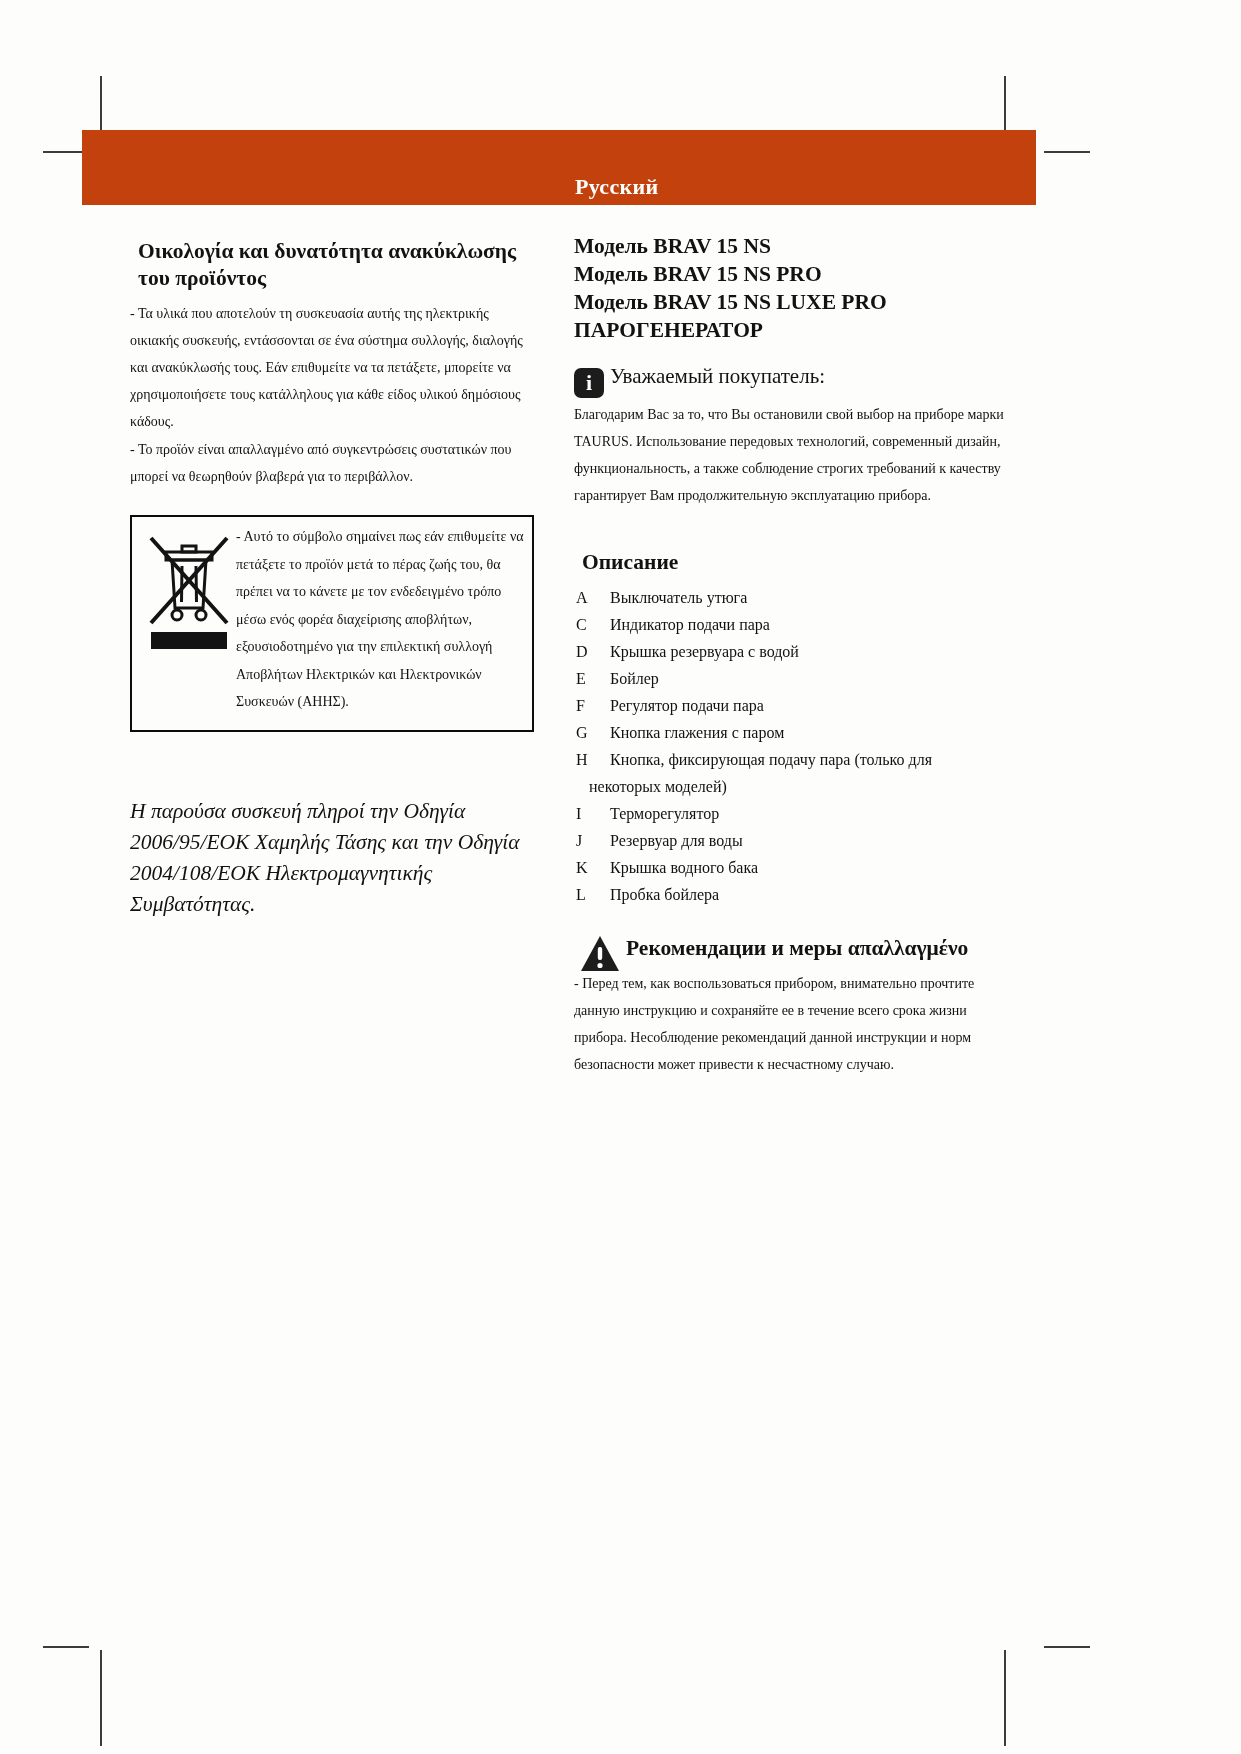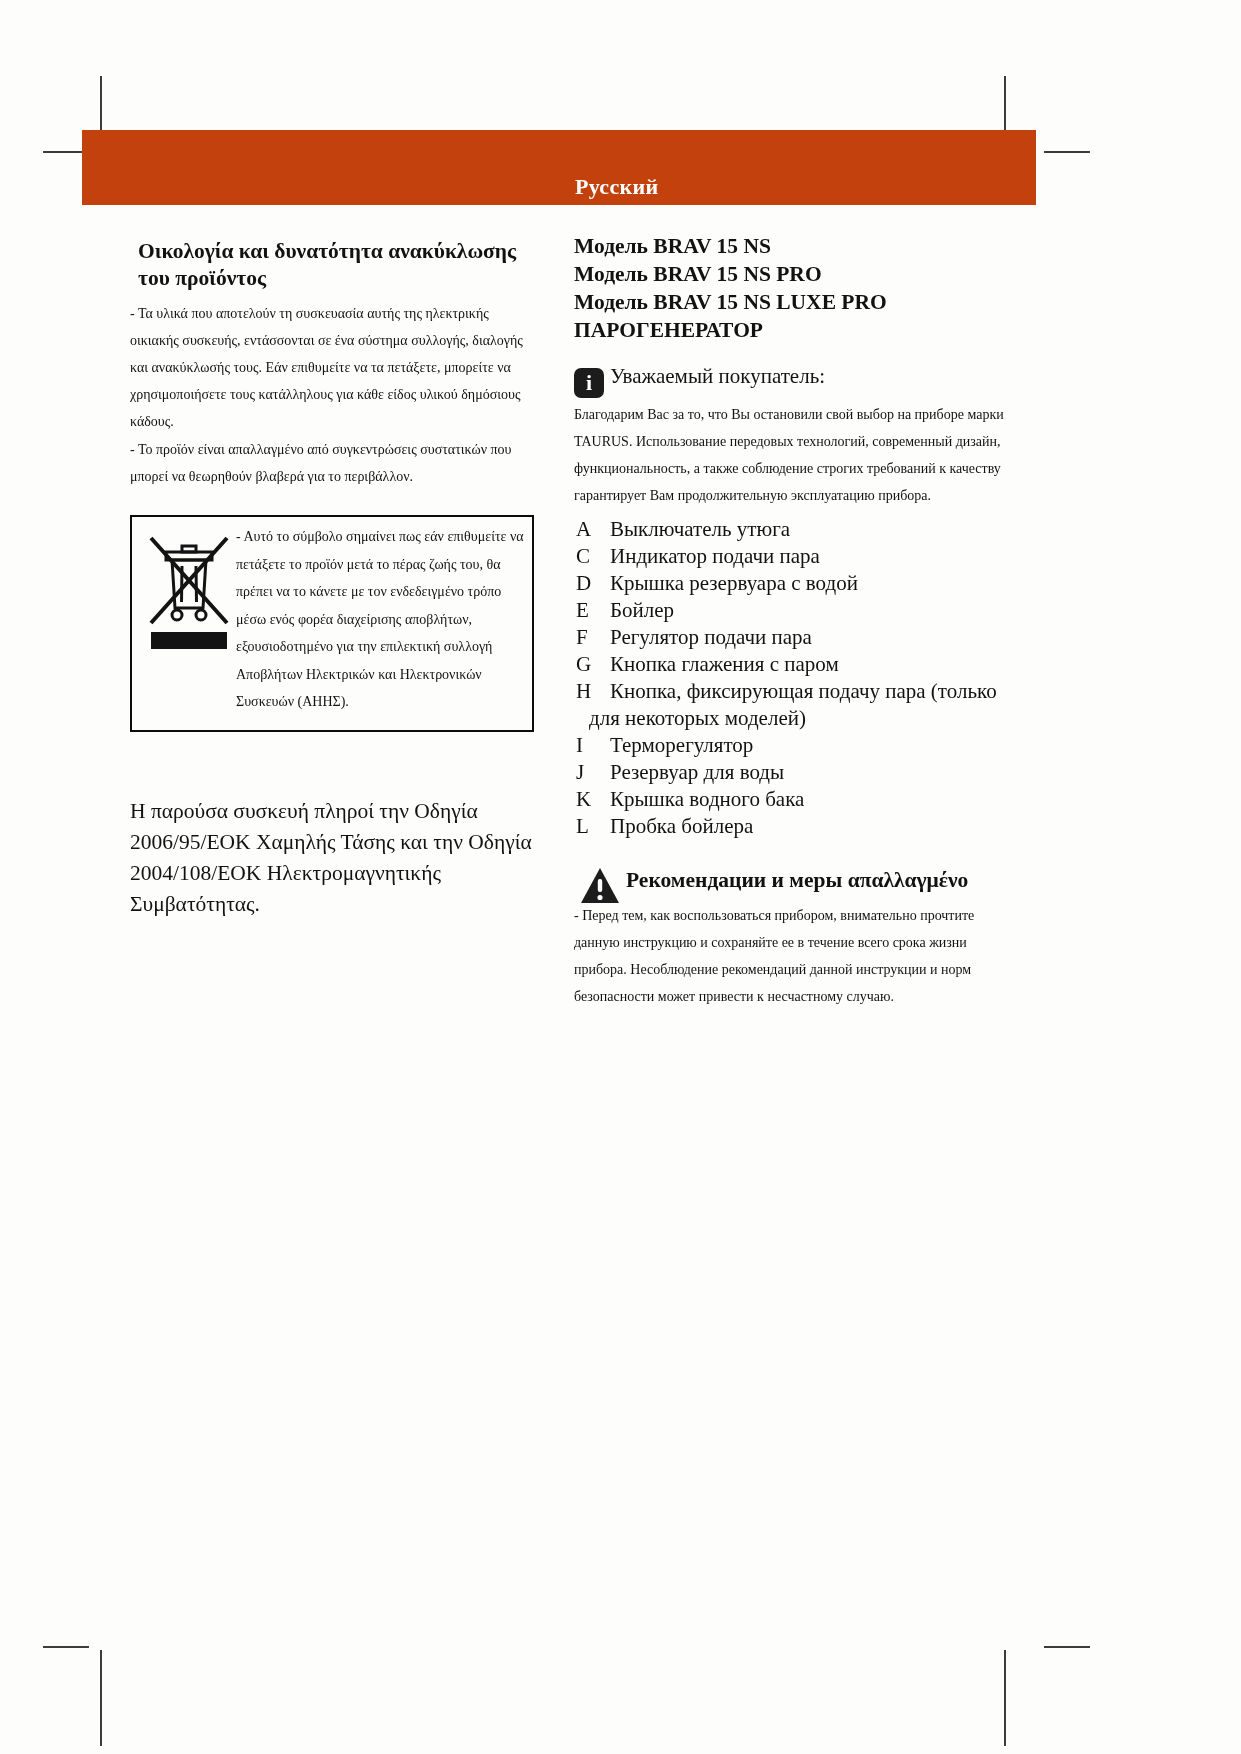--- a/index.html
+++ b/index.html
@@ -52,40 +52,41 @@
     margin-top:25px;
     border:2px solid #0c0c0c;
     padding:5px 8px 14px 12px;
     display:flex;
   }
   .weee-icon{width:92px;flex:0 0 92px;padding-top:4px;}
   .weee-box .body{flex:1;line-height:27.5px;}
 
   .directive{
     margin:64px 0 0 0;
+    font-style:italic;
     font-size:21.5px;line-height:31px;
   }
 
   
   .model{font-weight:700;font-size:21.5px;line-height:28px;}
   .customer{margin-top:20px;}
   .info-icon{
     display:inline-block;width:30px;height:30px;
     background:#1c1c1c;border-radius:7px;
     color:#fff;text-align:center;line-height:30px;
     font-weight:700;font-size:22px;
     vertical-align:-7px;margin-right:6px;
   }
   .salutation{font-size:21px;}
   .customer .body{margin-top:3px;}
 
   .desc-heading{margin-top:40px;}
   .desc-list{margin-top:7px;}
   .desc-item{
-    font-size:21px;line-height:27px;
+    font-size:16px;line-height:27px;
     padding-left:15px;text-indent:-15px;
   }
   .desc-item .letter{
     display:inline-block;width:34px;text-indent:0;padding-left:2px;
   }
 
   .safety{margin-top:26px;}
   .safety-h{position:relative;padding-left:44px;line-height:28px;}
   .warn-icon{position:absolute;left:-2px;top:1px;width:40px;height:38px;}
   .safety .body{margin-top:5px;}
@@ -144,20 +145,21 @@
       <div class="model">ПАРОГЕНЕРАТОР</div>
     </div>
 
     <div class="customer">
       <div>
         <span class="info-icon"><span>i</span></span><span class="salutation">Уважаемый покупатель:</span>
       </div>
       <p class="body">Благодарим Вас за то, что Вы остановили свой выбор на приборе марки TAURUS. Использование передовых технологий, современный дизайн, функциональность, а также соблюдение строгих требований к качеству гарантирует Вам продолжительную эксплуатацию прибора.</p>
     </div>
 
+    <h3 class="h desc-heading">Описание</h3>
     <div class="desc-list">
       <div class="desc-item"><span class="letter">A</span><span>Выключатель утюга</span></div>
       <div class="desc-item"><span class="letter">C</span><span>Индикатор подачи пара</span></div>
       <div class="desc-item"><span class="letter">D</span><span>Крышка резервуара с водой</span></div>
       <div class="desc-item"><span class="letter">E</span><span>Бойлер</span></div>
       <div class="desc-item"><span class="letter">F</span><span>Регулятор подачи пара</span></div>
       <div class="desc-item"><span class="letter">G</span><span>Кнопка глажения с паром</span></div>
       <div class="desc-item"><span class="letter">H</span><span>Кнопка, фиксирующая подачу пара (только для некоторых моделей)</span></div>
       <div class="desc-item"><span class="letter">I</span><span>Терморегулятор</span></div>
       <div class="desc-item"><span class="letter">J</span><span>Резервуар для воды</span></div>

